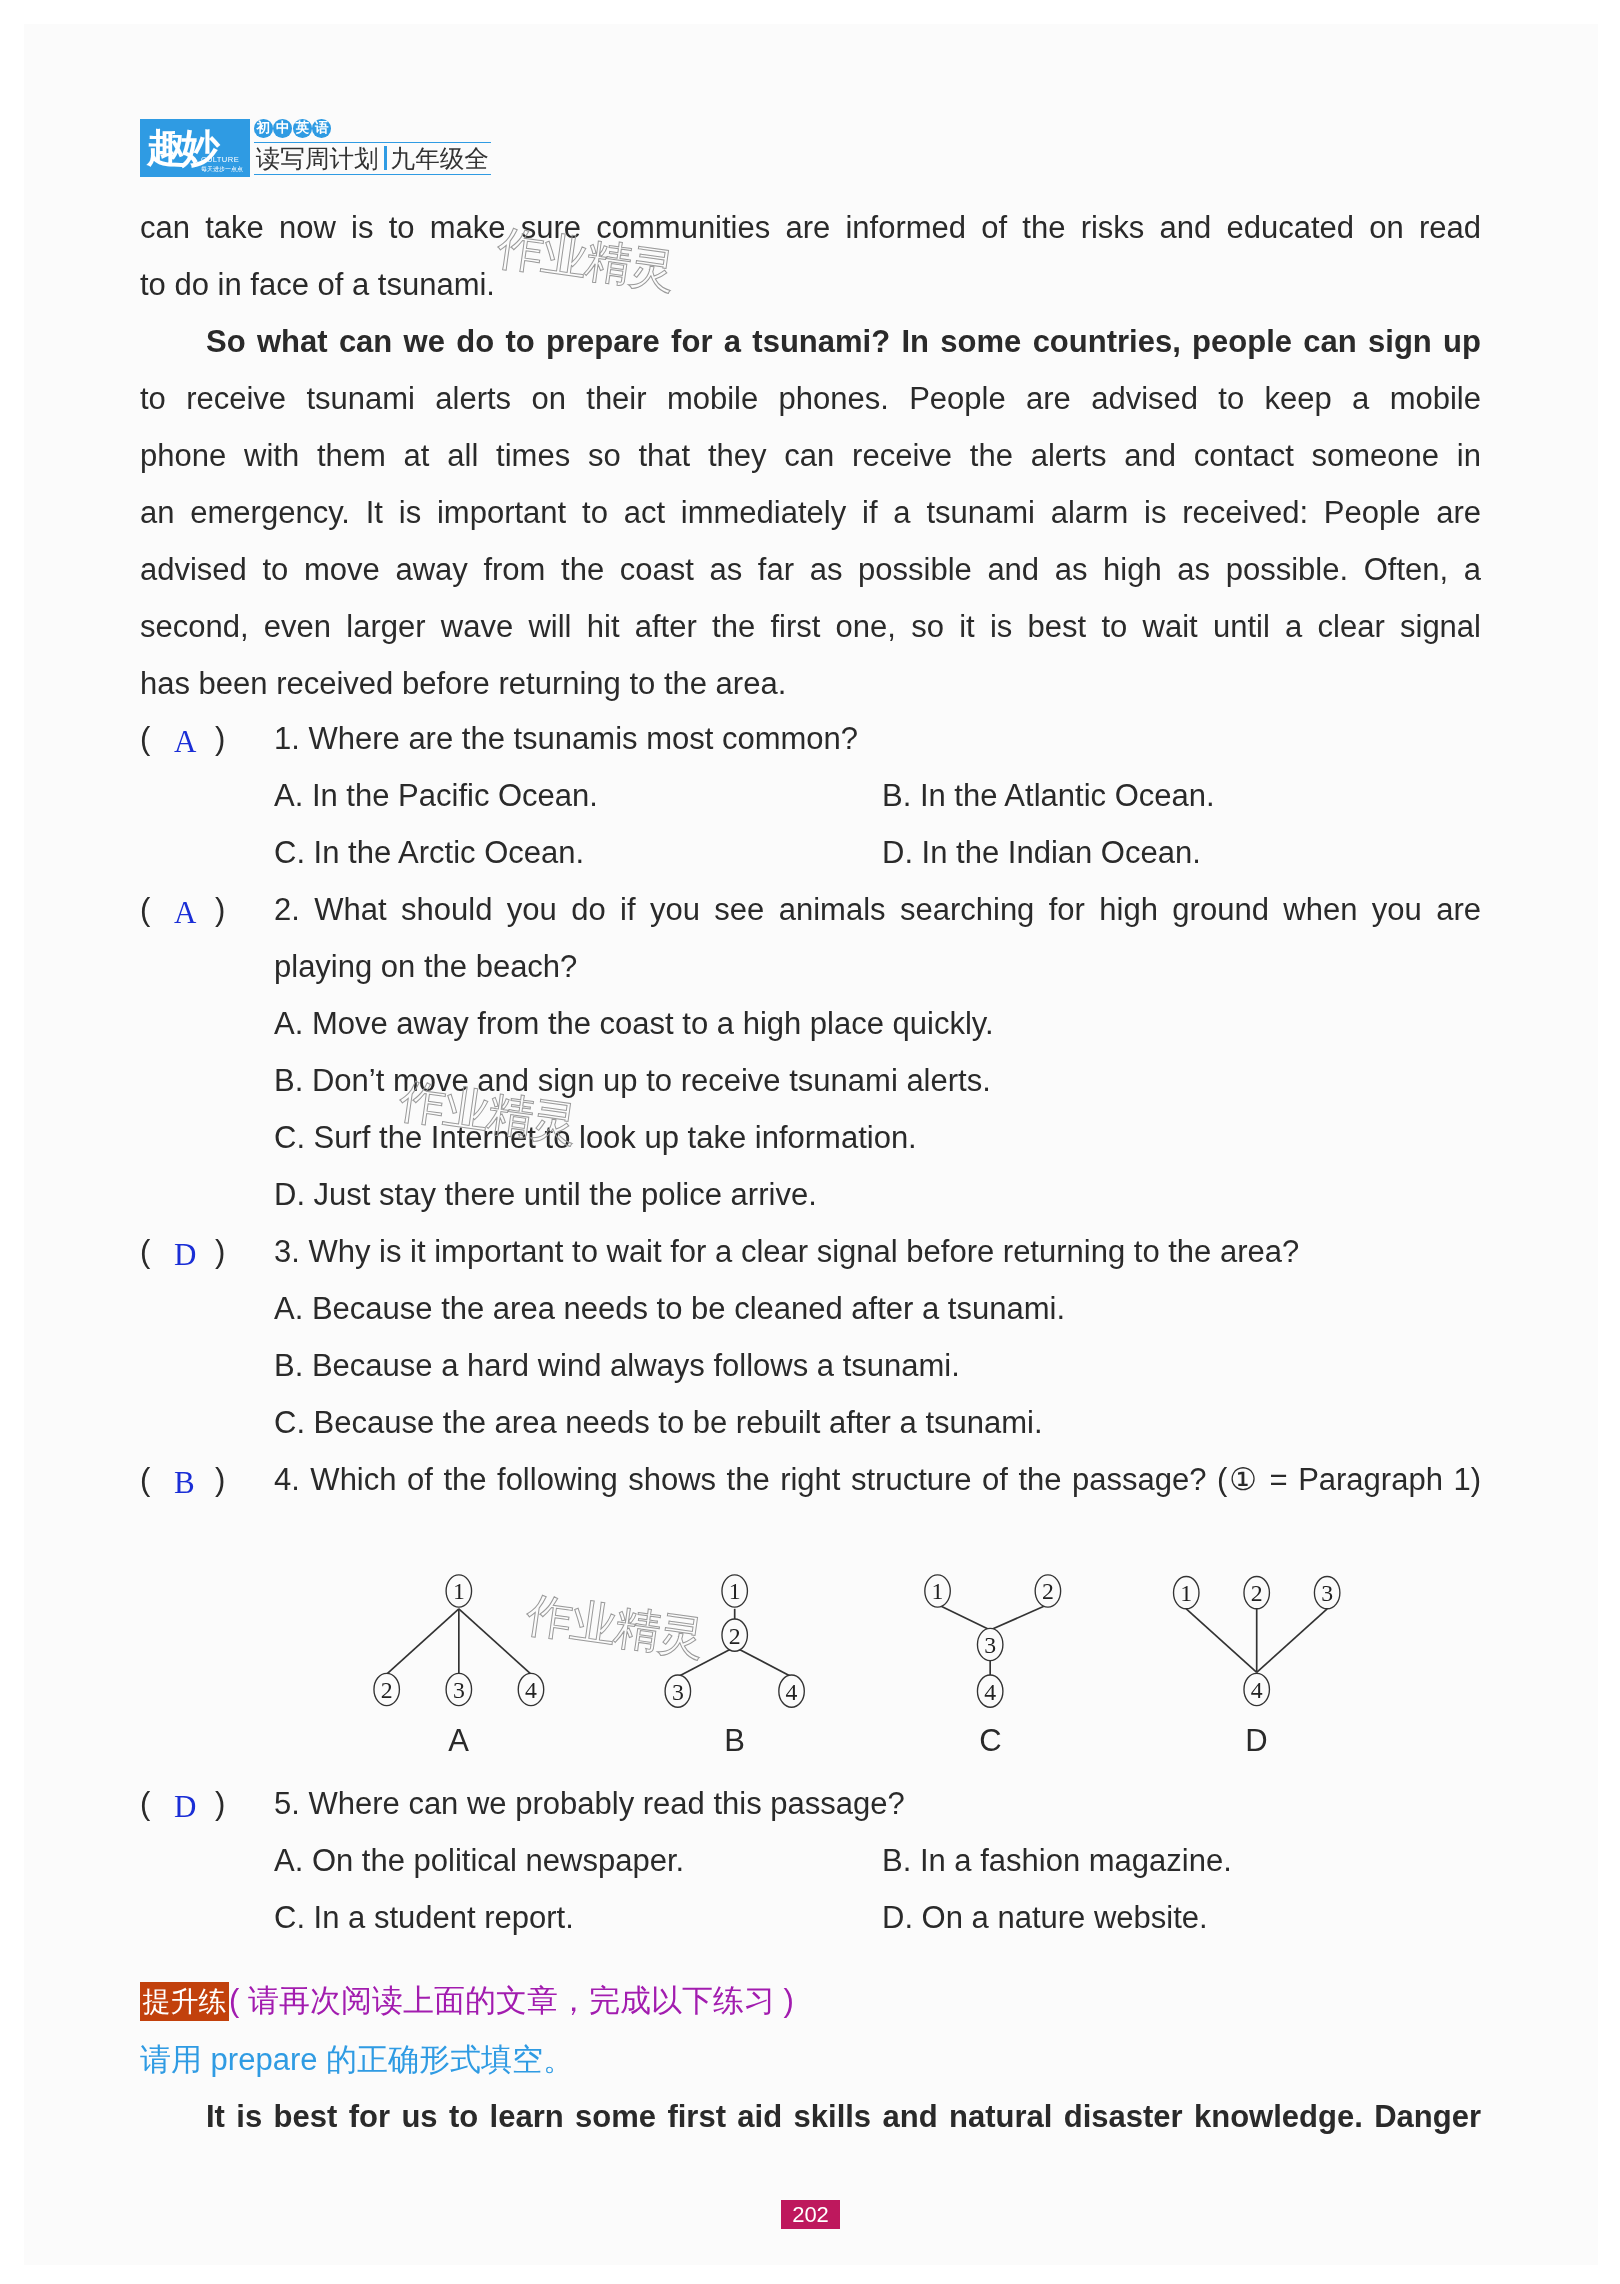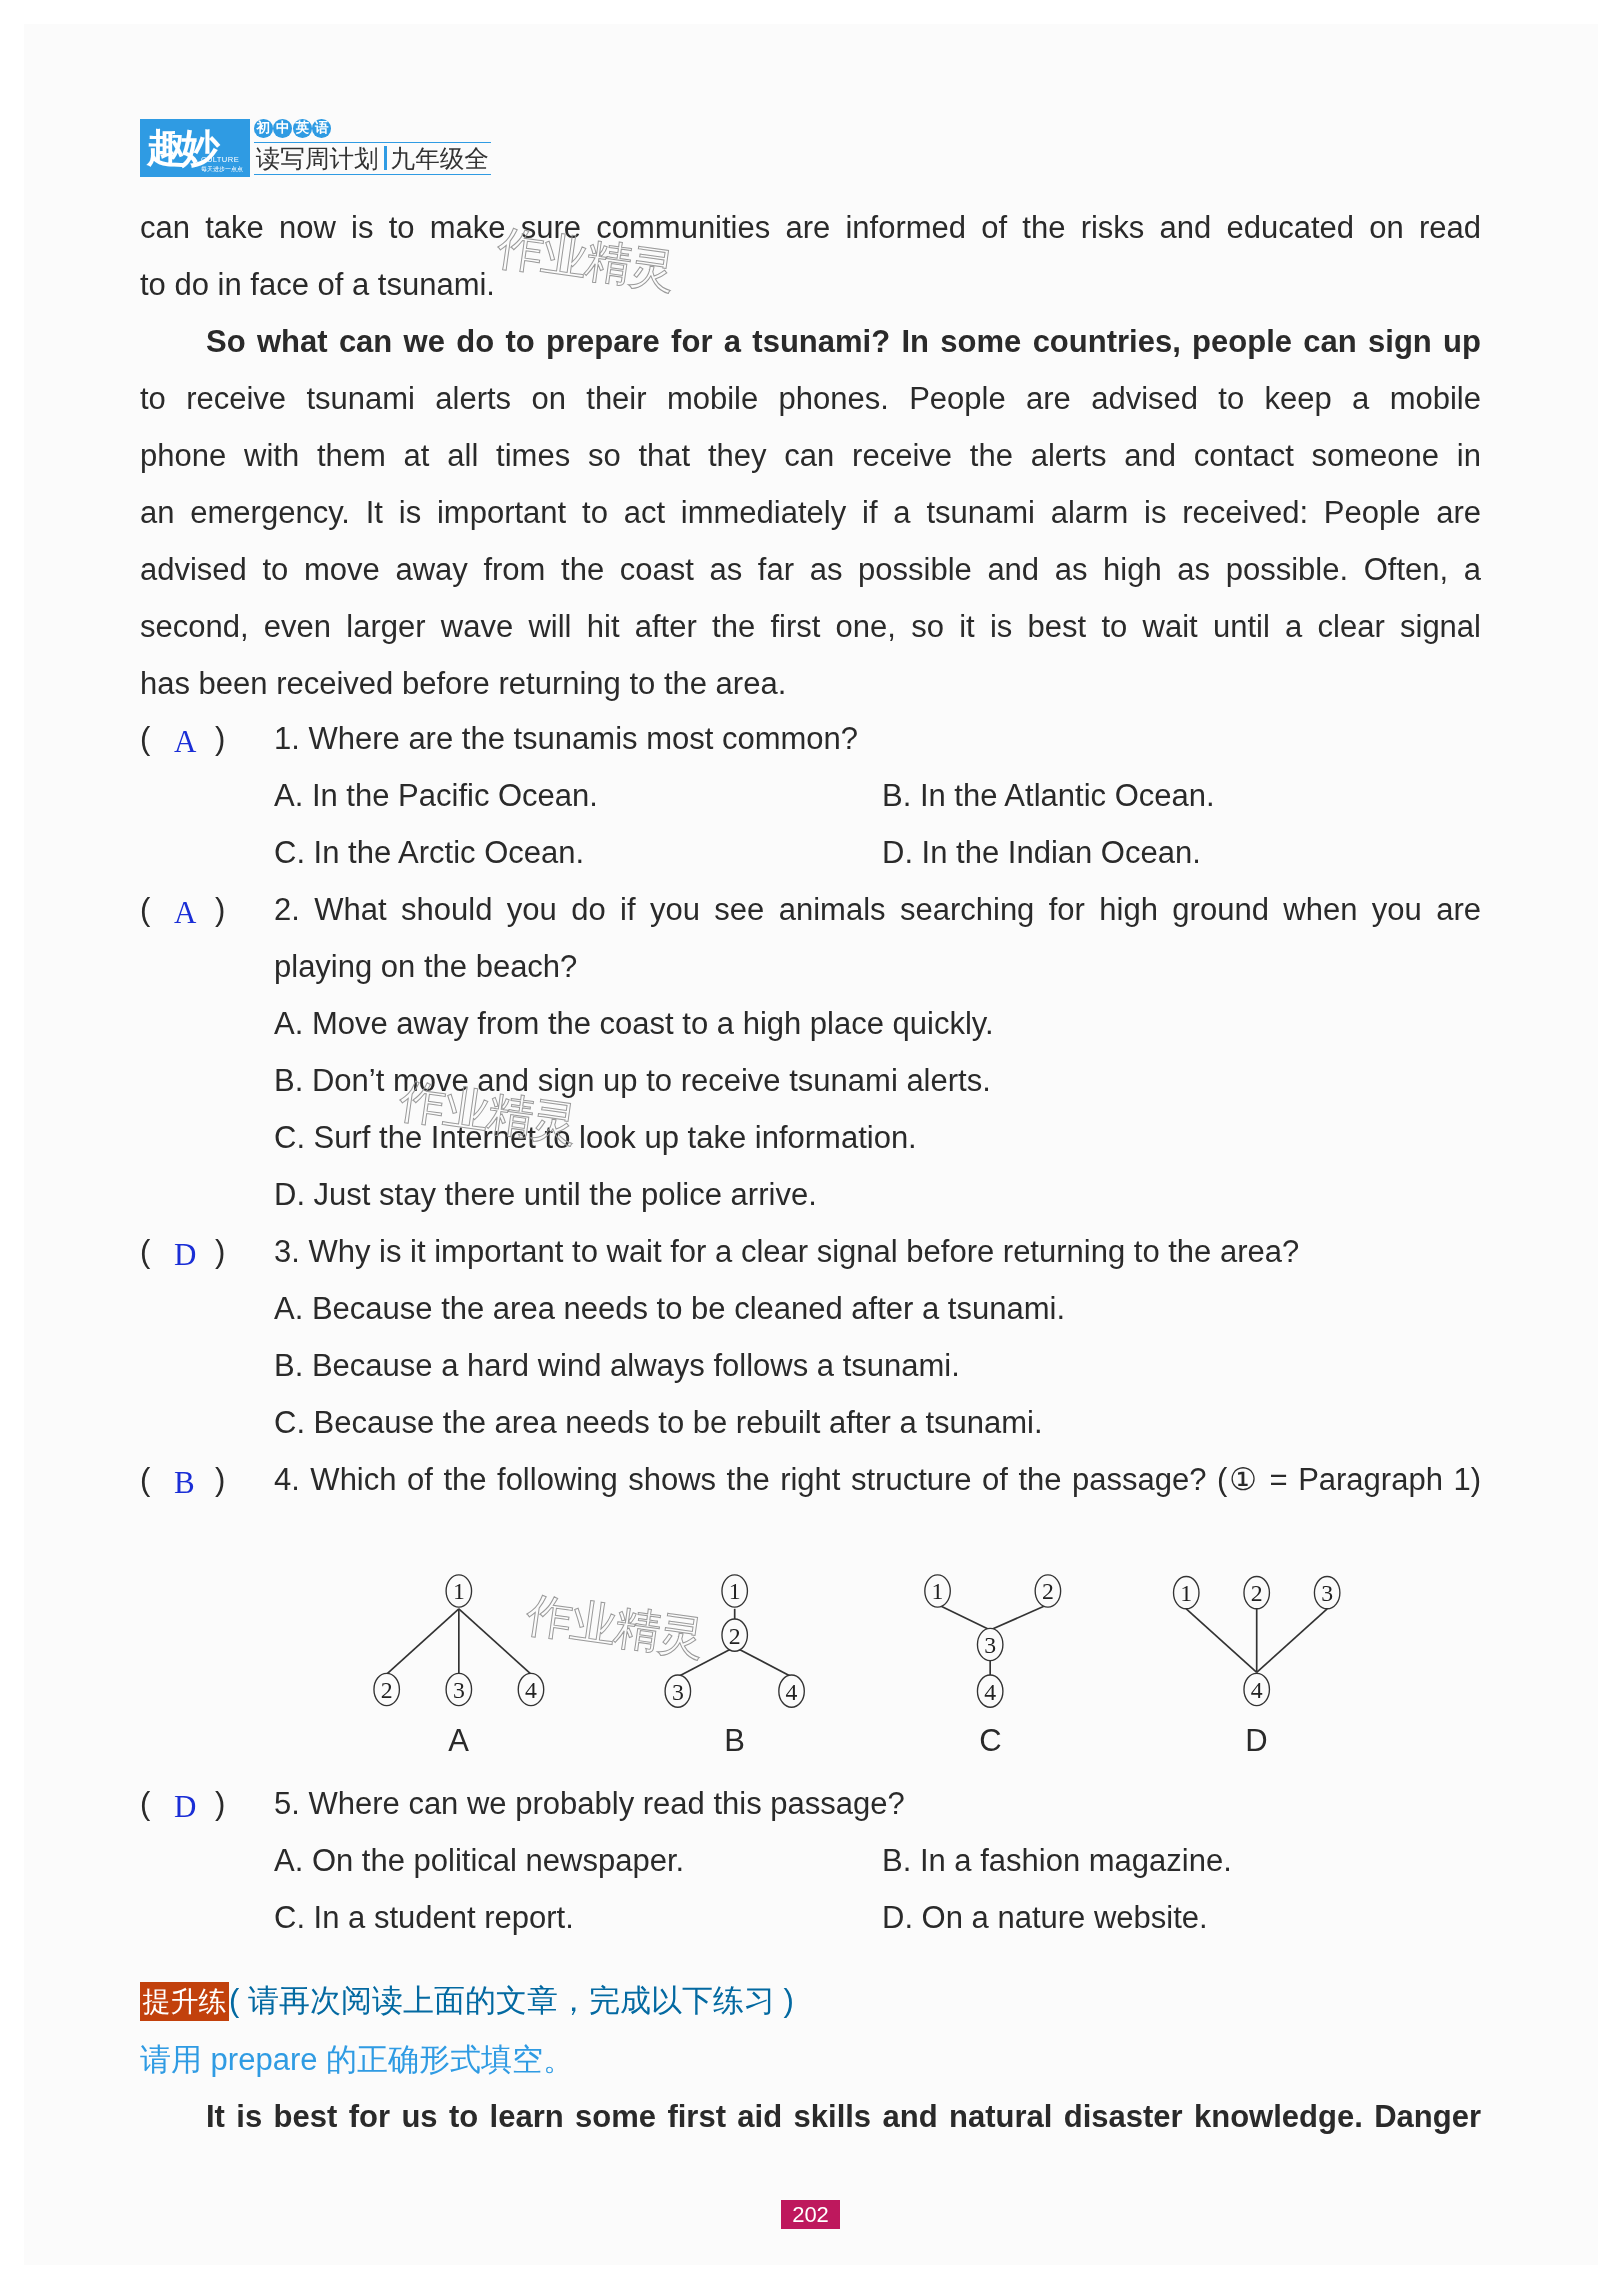--- a/index.html
+++ b/index.html
@@ -56,21 +56,21 @@
 
   
   .diagrams { position: absolute; left: 340px; top: 1562px; width: 1061px; height: 212px; }
   .diagrams svg { position: absolute; left: 0; top: 0; }
   .diag-label { position: absolute; top: 161px; font-size: 31px; color: #2a2a2a; width: 51px; text-align: center; }
 
   
   .lift-tag {
     display: inline-block; background: #c2410c; color: #fff; font-size: 28px; padding: 0 2.5px; line-height: 39px; vertical-align: middle;
   }
-  .lift-note { font-size: 31px; color: #0369a1; vertical-align: middle; }
+  .lift-note { font-size: 31px; color: #a21caf; vertical-align: middle; }
   .blue-instr { color: #2f9be3; font-size: 31px; line-height: 57px; height: 57px; }
   .page-num {
     position: absolute; left: 781px; top: 2200px; width: 59px; height: 29px; background: #be185d; color: #fff;
     font-size: 22px; line-height: 29px; text-align: center;
   }
   .watermark {
     position: absolute; font-size: 46px; color: transparent; -webkit-text-stroke: 1px #9a9a9a;
     transform: rotate(8deg); letter-spacing: -1.7px; pointer-events: none;
   }
 </style>

